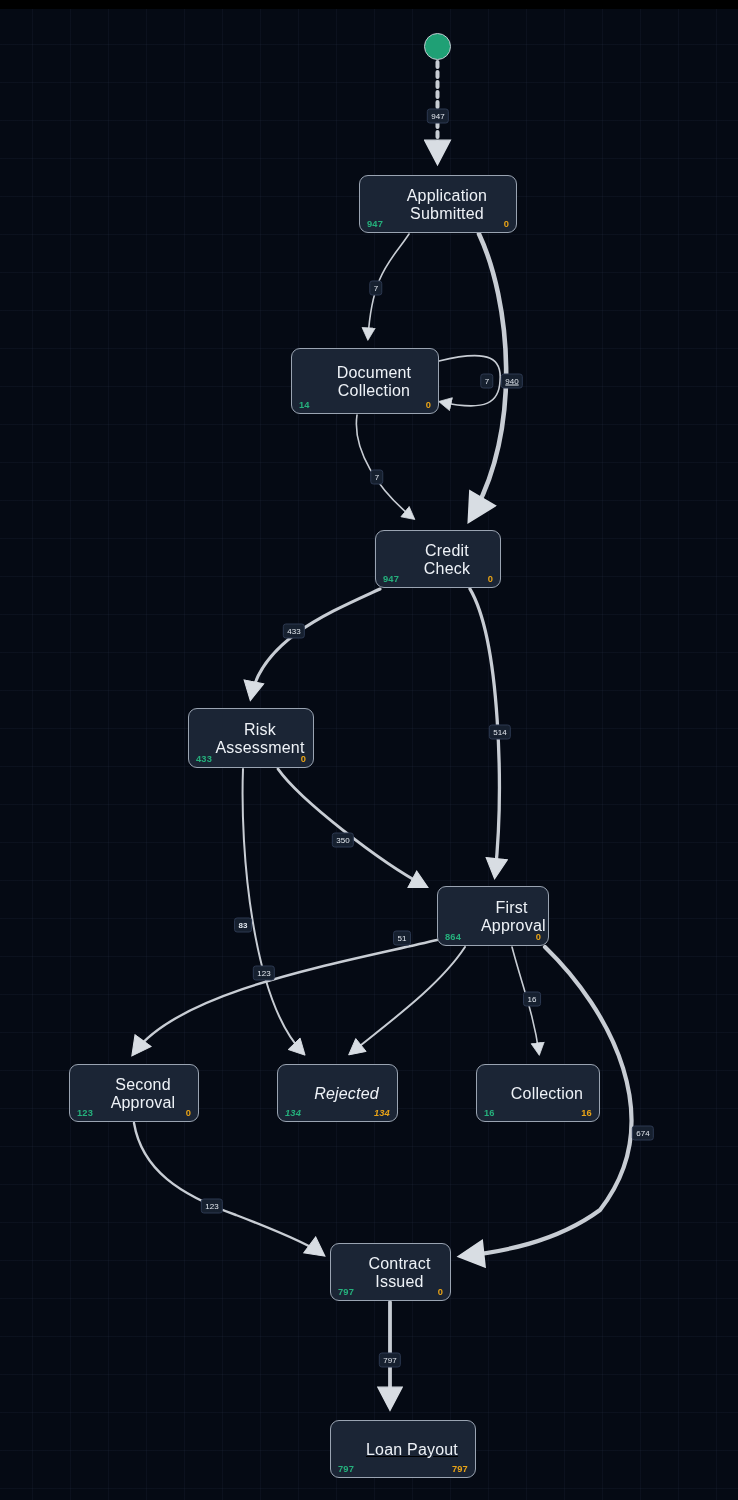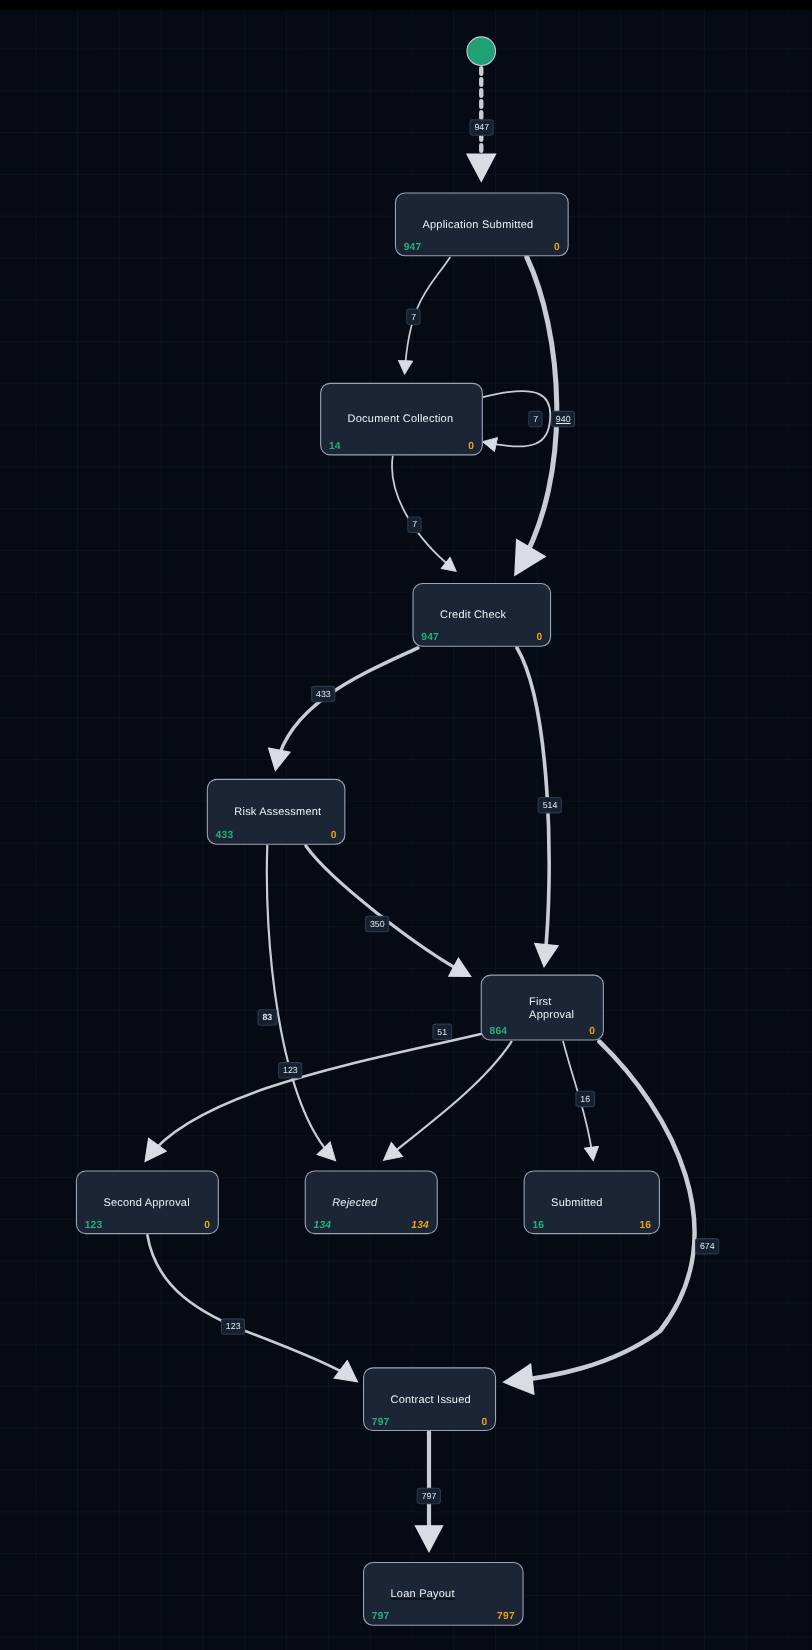--- a/index.html
+++ b/index.html
@@ -26,21 +26,21 @@
 
   .node{
     position:absolute;z-index:20;
     background:#1b2535;
     border:1.3px solid #9aa4b2;
     border-radius:9px;
     box-sizing:border-box;
     display:flex;flex-direction:column;justify-content:center;
   }
   .node-label{
-    color:#eef2f7;font-size:10px;
+    color:#eef2f7;font-size:16px;text-align:center;
     letter-spacing:.2px;line-height:1.15;
     padding:0 6px;margin-top:2px;margin-left:18px;
   }
   .node-stats{
     position:absolute;left:0;right:0;bottom:3px;
     display:flex;justify-content:space-between;
     padding:0 7px;box-sizing:border-box;
     font-size:9.3px;font-weight:bold;letter-spacing:.2px;
   }
   .stat-in{color:#25b07c;}
@@ -144,21 +144,21 @@
         </div>
       </div>
       <div class="node" style="left: 277px; top: 1064px; width: 121px; height: 58px; font-style: italic;">
         <div class="node-label">Rejected</div>
         <div class="node-stats">
           <span class="stat-in">134</span>
           <span class="stat-out">134</span>
         </div>
       </div>
       <div class="node" style="left: 476px; top: 1064px; width: 124px; height: 58px;">
-        <div class="node-label">Submitted</div>
+        <div class="node-label">Collection</div>
         <div class="node-stats">
           <span class="stat-in">16</span>
           <span class="stat-out">16</span>
         </div>
       </div>
       <div class="node" style="left: 330px; top: 1243px; width: 121px; height: 58px;">
         <div class="node-label">Contract Issued</div>
         <div class="node-stats">
           <span class="stat-in">797</span>
           <span class="stat-out">0</span>

